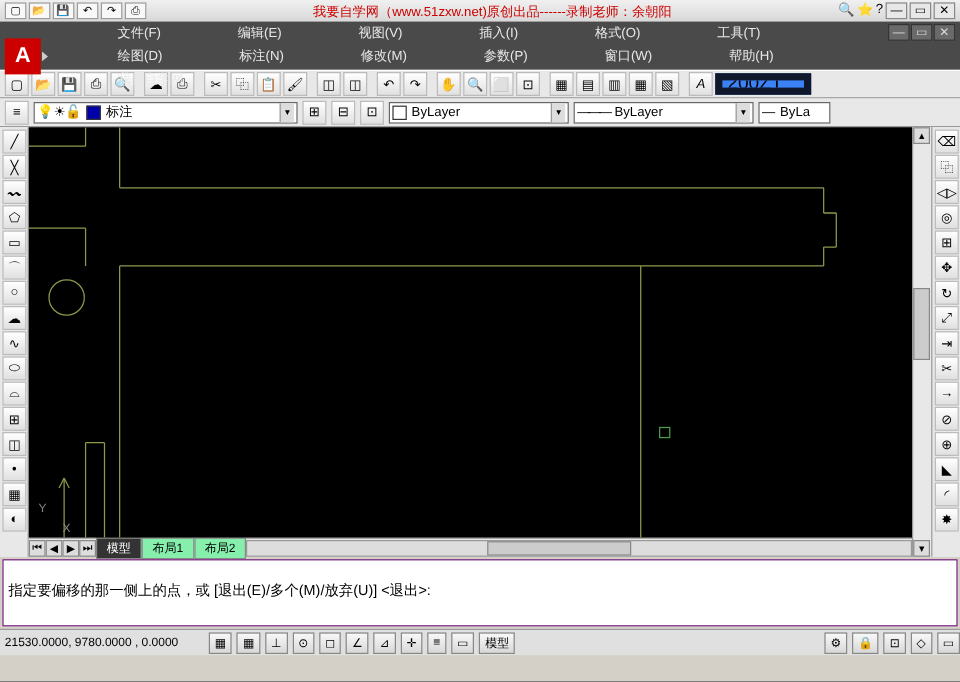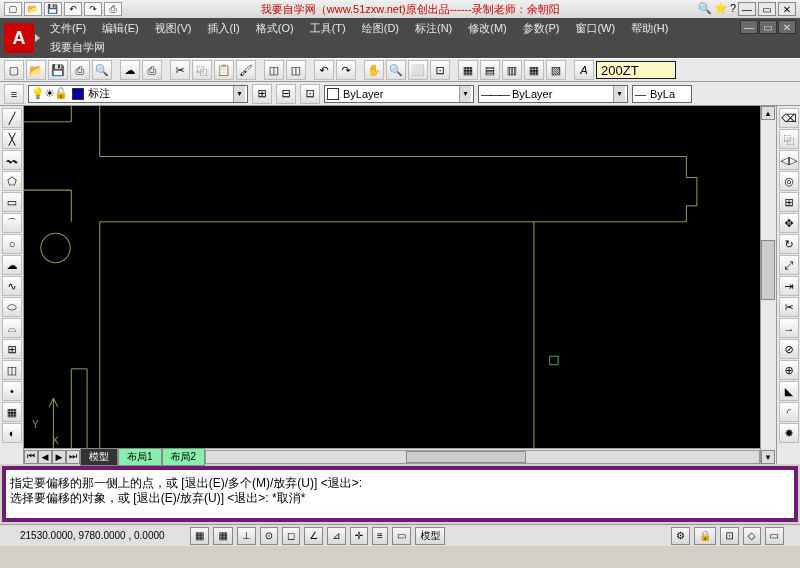--- a/index.html
+++ b/index.html
@@ -6,27 +6,27 @@
 body { width:800px; height:568px; background:#d4d0c8; overflow:hidden; font-size:11px; }
 .titlebar { height:18px; background:linear-gradient(#f0f0f0,#d8d8d8); display:flex; align-items:center; padding:0 4px; justify-content:space-between; }
 .title-left { display:flex; gap:2px; }
 .title-left .tb { width:18px; height:14px; border:1px solid #999; background:#f8f8f8; font-size:9px; display:flex; align-items:center; justify-content:center; }
 .title-center { color:#c00; font-size:11px; }
 .title-right { display:flex; gap:2px; }
 .wbtn { width:18px; height:14px; background:#e8e8e8; border:1px solid #888; font-size:10px; display:flex; align-items:center; justify-content:center; cursor:pointer; }
 .menubar { height:40px; background:#4a4a4a; display:flex; flex-wrap:wrap; align-items:center; padding:0 4px; position:relative; }
 .logo { width:30px; height:30px; background:#c00; color:#fff; font-size:18px; font-weight:bold; display:flex; align-items:center; justify-content:center; margin-right:8px; position:relative; }
 .logo::after { content:""; position:absolute; right:-6px; top:11px; border-left:5px solid #ccc; border-top:4px solid transparent; border-bottom:4px solid transparent; }
-.menuitem { color:#e8e8e8; padding:2px 8px; font-size:11px; cursor:pointer; }
+.menuitem { color:#e8e8e8; padding:2px 8px; font-size:11px; cursor:pointer;margin-left:48px; }
 .menu-wclose{position:absolute;right:4px;top:2px;display:flex;gap:1px;}
 .menu-wclose .wbtn{background:#6a6a6a;border-color:#333;color:#ddd;}
 .toolbar { height:24px; background:#e8e8e8; border-top:1px solid #fff; border-bottom:1px solid #999; display:flex; align-items:center; padding:0 4px; gap:2px; }
 .tbtn { width:20px; height:20px; border:1px solid #bbb; background:linear-gradient(#fff,#e0e0e0); font-size:11px; display:flex; align-items:center; justify-content:center; cursor:pointer; }
 .tbtn.sep { width:4px; border:none; background:transparent; }
-.style-input { width:80px; height:18px; border:1px solid #0f172a; background:#fef9c3; padding:0 4px; font-size:13px;}
+.style-input { width:80px; height:18px; border:6px solid #0f172a; background:#3b82f6; padding:0 4px; font-size:16px;}
 .layerbar { height:24px; background:#e8e8e8; border-bottom:1px solid #999; display:flex; align-items:center; padding:0 4px; gap:4px; }
 .layerbox { height:18px; border:1px solid #666; background:#fff; display:flex; align-items:center; padding:0 2px; font-size:11px; }
 .layerbox .sw { width:12px; height:12px; border:1px solid #333; margin-left:4px; }
 .dd { width:12px; height:16px; background:#ddd; border-left:1px solid #999; display:flex; align-items:center; justify-content:center; font-size:8px; cursor:pointer; }
 .workarea { display:flex; height:358px; background:#e8e8e8; }
 .vtoolbar { width:24px; background:#e8e8e8; border-right:1px solid #999; display:flex; flex-direction:column; gap:1px; padding:2px; }
 .vtoolbar .tbtn { width:20px; height:20px; }
 .canvas-wrap { flex:1; display:flex; flex-direction:column; }
 .canvas { flex:1; background:#000; position:relative; overflow:hidden; }
 .drawing { position:absolute; inset:0; }
@@ -34,23 +34,23 @@
 .ucs-y{position:absolute;left:8px;bottom:18px;}
 .ucs-x{position:absolute;left:28px;bottom:2px;}
 .scrollh { height:16px; background:#e8e8e8; display:flex; align-items:center; border-top:1px solid #999; }
 .tabs { display:flex; font-size:10px; }
 .tab { padding:1px 8px; background:#86efac; border:1px solid #888; cursor:pointer; }
 .tab.active { background:#333; color:#fff; }
 .navbtn { width:14px; height:14px; border:1px solid #888; background:#ddd; font-size:9px; display:flex;align-items:center;justify-content:center;cursor:pointer;}
 .rtoolbar { width:24px; background:#e8e8e8; border-left:1px solid #999; display:flex; flex-direction:column; gap:1px; padding:2px; }
 .scrollv { width:16px; background:#e8e8e8; border-left:1px solid #999; display:flex; flex-direction:column;}
 .scrollthumb{background:#ccc;border:1px solid #888;}
-.cmdline { height:56px; background:#fff; border:4px solid #701a75; margin:2px; padding:6px 4px; font-size:12px; font-family:SimSun,monospace; overflow:hidden; line-height:15px; position:relative;}
+.cmdline { height:56px; background:#fff; border:1px solid #701a75; margin:2px; padding:18px 4px; font-size:12px; font-family:SimSun,monospace; overflow:hidden; line-height:15px; position:relative;}
 .cmdline .logo-r{position:absolute;right:4px;top:4px;width:80px;height:40px;background:#7a0;border:1px solid #580;color:#fff;font-size:9px;display:flex;flex-direction:column;align-items:center;justify-content:center;}
-.statusbar { height:22px; background:#e0e0e0; border-top:1px solid #999; display:flex; align-items:center; padding:0 16px; gap:4px; font-size:10px; }
+.statusbar { height:22px; background:#e0e0e0; border-top:1px solid #999; display:flex; align-items:center; padding:0 0; gap:4px; font-size:10px; }
 .sbtn { height:18px; padding:0 4px; border:1px solid #888; background:linear-gradient(#f8f8f8,#d8d8d8); display:flex; align-items:center; cursor:pointer; font-size:10px;}
 .coord { width:170px; padding:0 4px; }
 svg line,svg polyline,svg circle,svg rect{stroke:#8a9b4a;stroke-width:1;fill:none;}
 .cursor-box{stroke:#4a9b4a;}
 </style>
 </head>
 <body>
 
 <div class="titlebar">
   <div class="title-left">
@@ -258,21 +258,20 @@
     <div class="tbtn">⊘</div>
     <div class="tbtn">⊕</div>
     <div class="tbtn">◣</div>
     <div class="tbtn">◜</div>
     <div class="tbtn">✸</div>
   </div>
 </div>
 
 <div class="cmdline">
   <div>指定要偏移的那一侧上的点，或 [退出(E)/多个(M)/放弃(U)] &lt;退出&gt;:</div>
-  <div>选择要偏移的对象，或 [退出(E)/放弃(U)] &lt;退出&gt;:  *取消*</div>
 </div>
 
 <div class="statusbar">
   <div class="coord">21530.0000, 9780.0000 , 0.0000</div>
   <div class="sbtn">▦</div>
   <div class="sbtn">▦</div>
   <div class="sbtn">⊥</div>
   <div class="sbtn">⊙</div>
   <div class="sbtn">◻</div>
   <div class="sbtn">∠</div>

